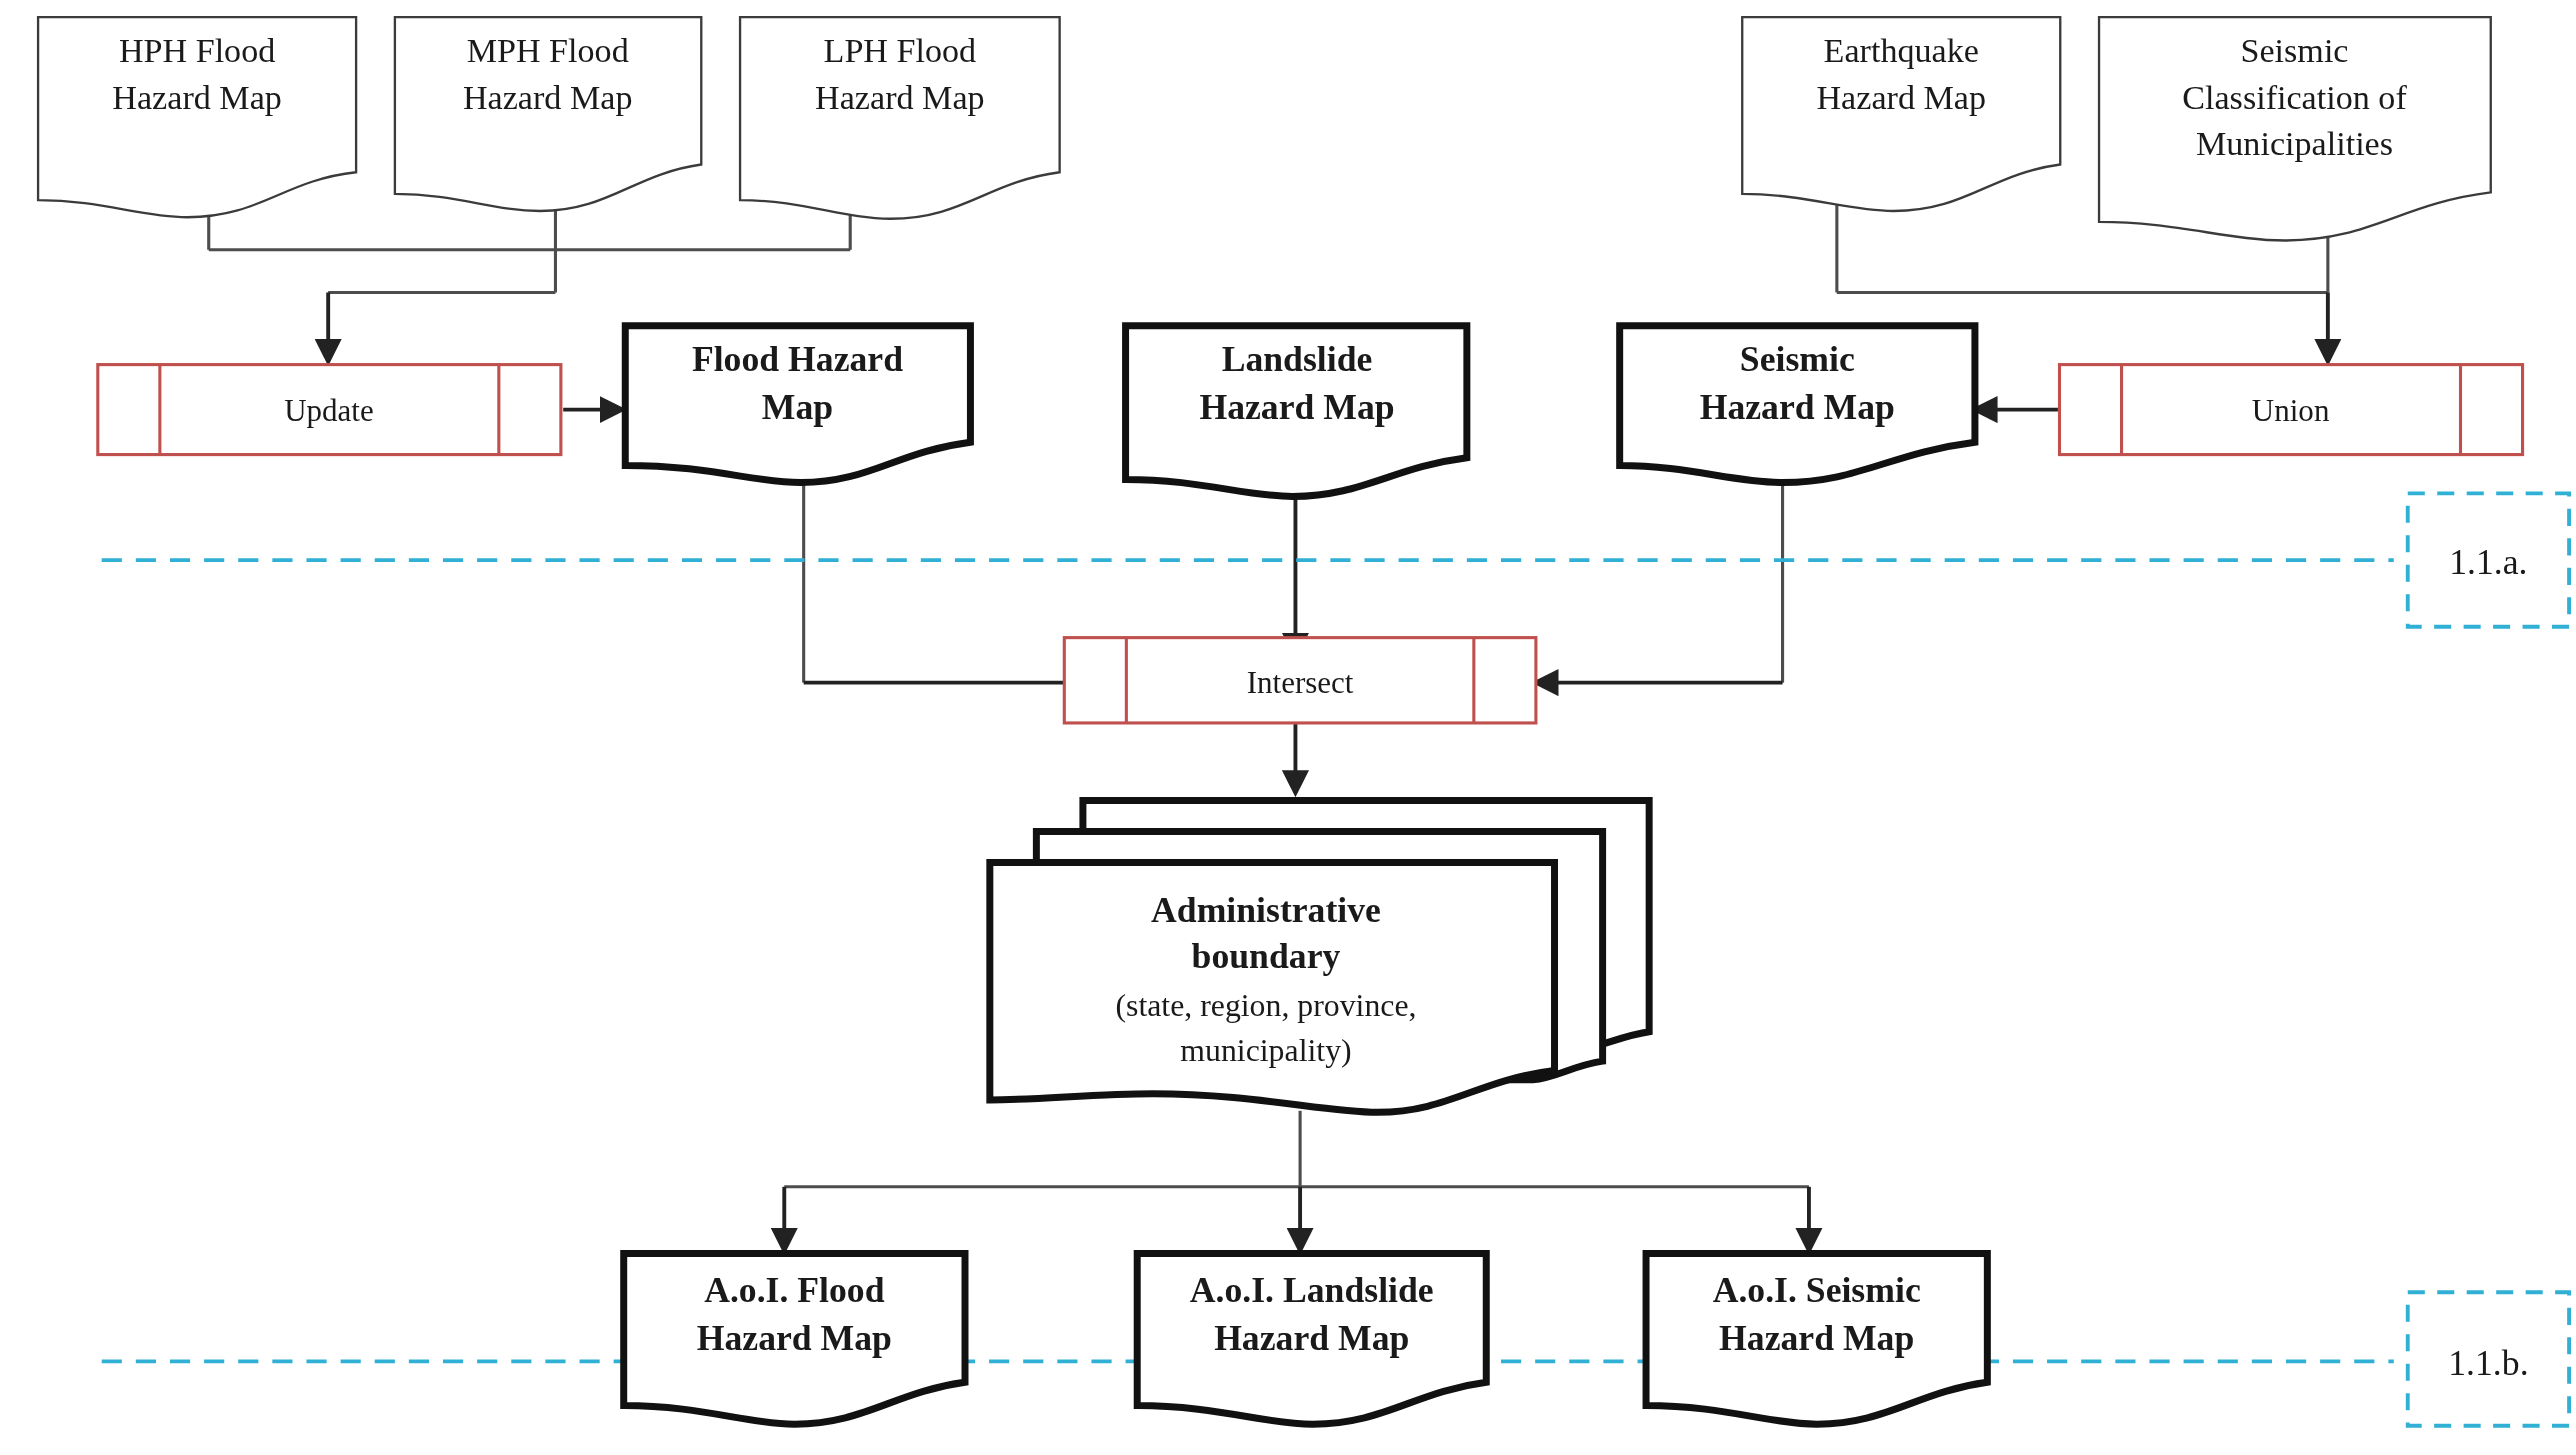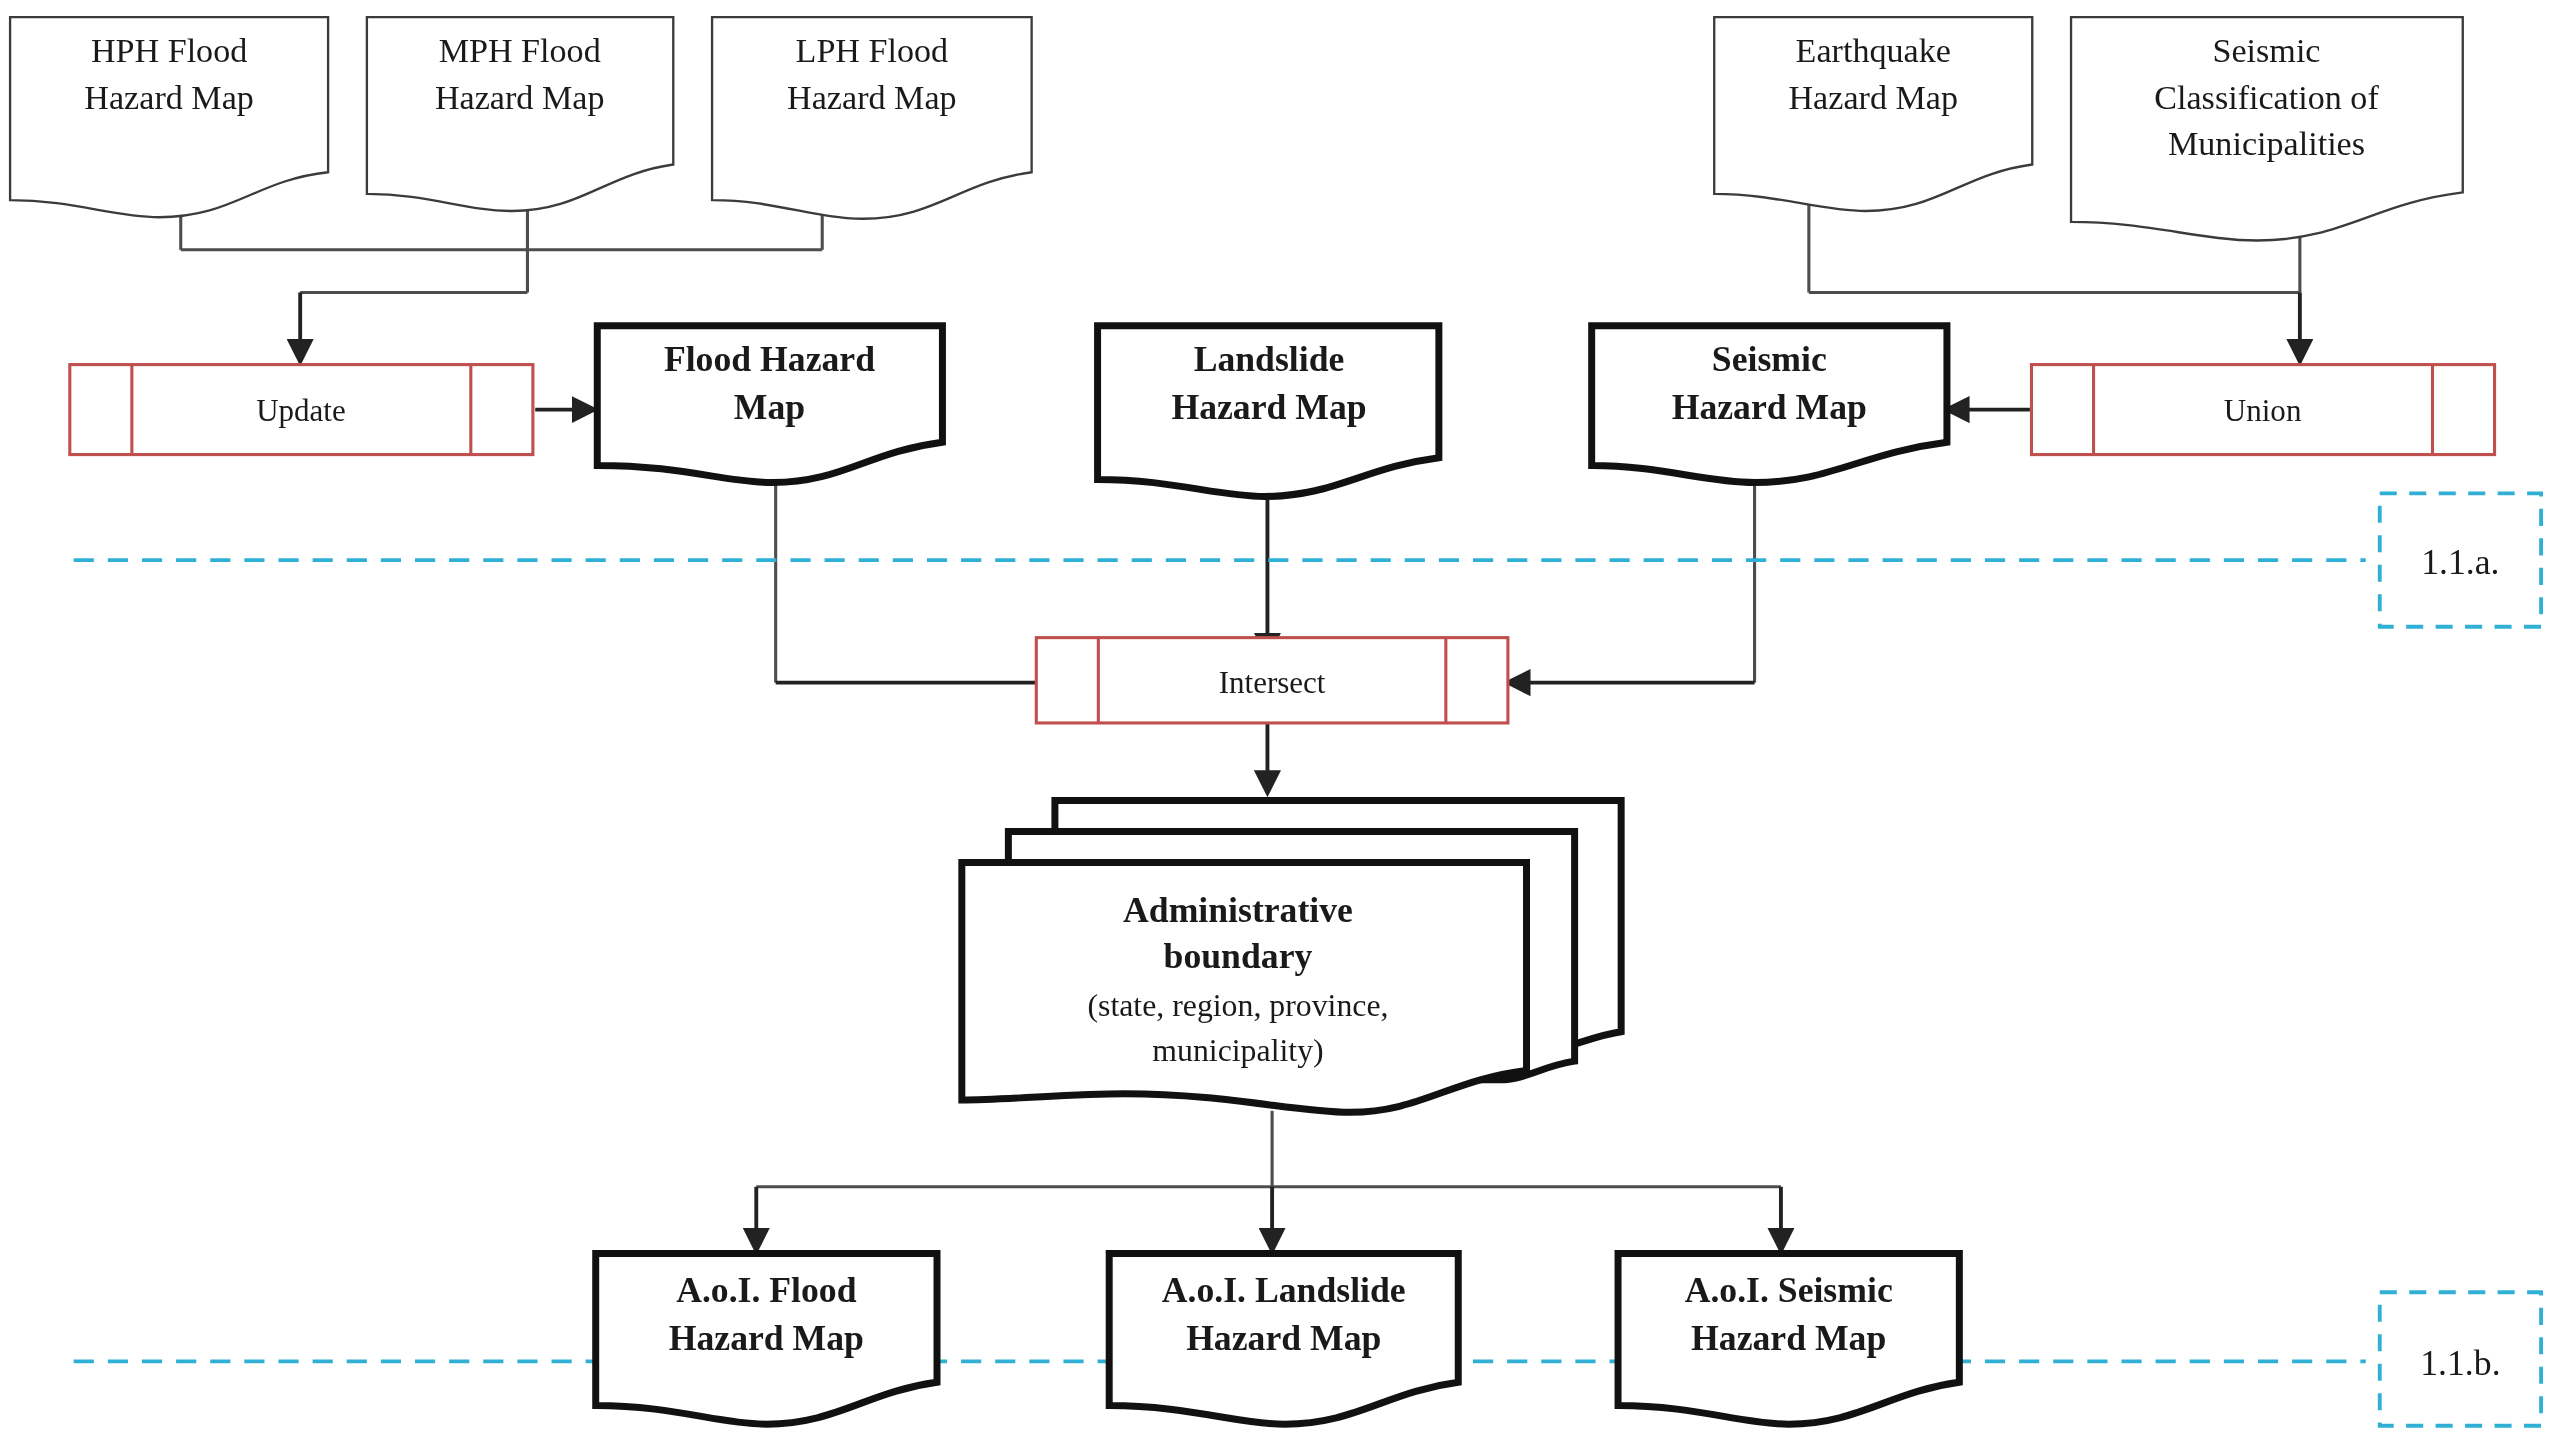--- a/index.html
+++ b/index.html
@@ -1,18 +1,18 @@
 <!DOCTYPE html>
 <html style="font-size:12.4px"><head>
 <meta charset="utf-8">
 <style>
   html,body{margin:0;padding:0;background:#ffffff;}
   body{width:2576px;height:1456px;overflow:hidden;
        font-family:"Liberation Serif","DejaVu Serif",serif;}
-  #diagram-root{position:relative;width:2436px;height:1456px;}
+  #diagram-root{position:relative;width:2436px;height:1456px;margin-left:28px;}
   svg#flow{position:absolute;left:0;top:0;width:2576px;height:1456px;display:block;}
   .doc-fill{fill:#ffffff;}
   .doc-thin{stroke:#3b3b3b;stroke-width:3;}
   .doc-thick{stroke:#111111;stroke-width:9;}
   .proc-rect{fill:#ffffff;stroke:#c0504d;stroke-width:4;}
   .proc-bar{stroke:#c0504d;stroke-width:4;}
   .conn{stroke:#4d4d4d;stroke-width:4;fill:none;}
   .conn-dark{stroke:#222222;stroke-width:5;fill:none;}
   .phase-line{stroke:#31b0d5;stroke-width:5;fill:none;stroke-dasharray:26 18;}
   .phase-box{fill:none;stroke:#31b0d5;stroke-width:5;stroke-dasharray:22 16;}

